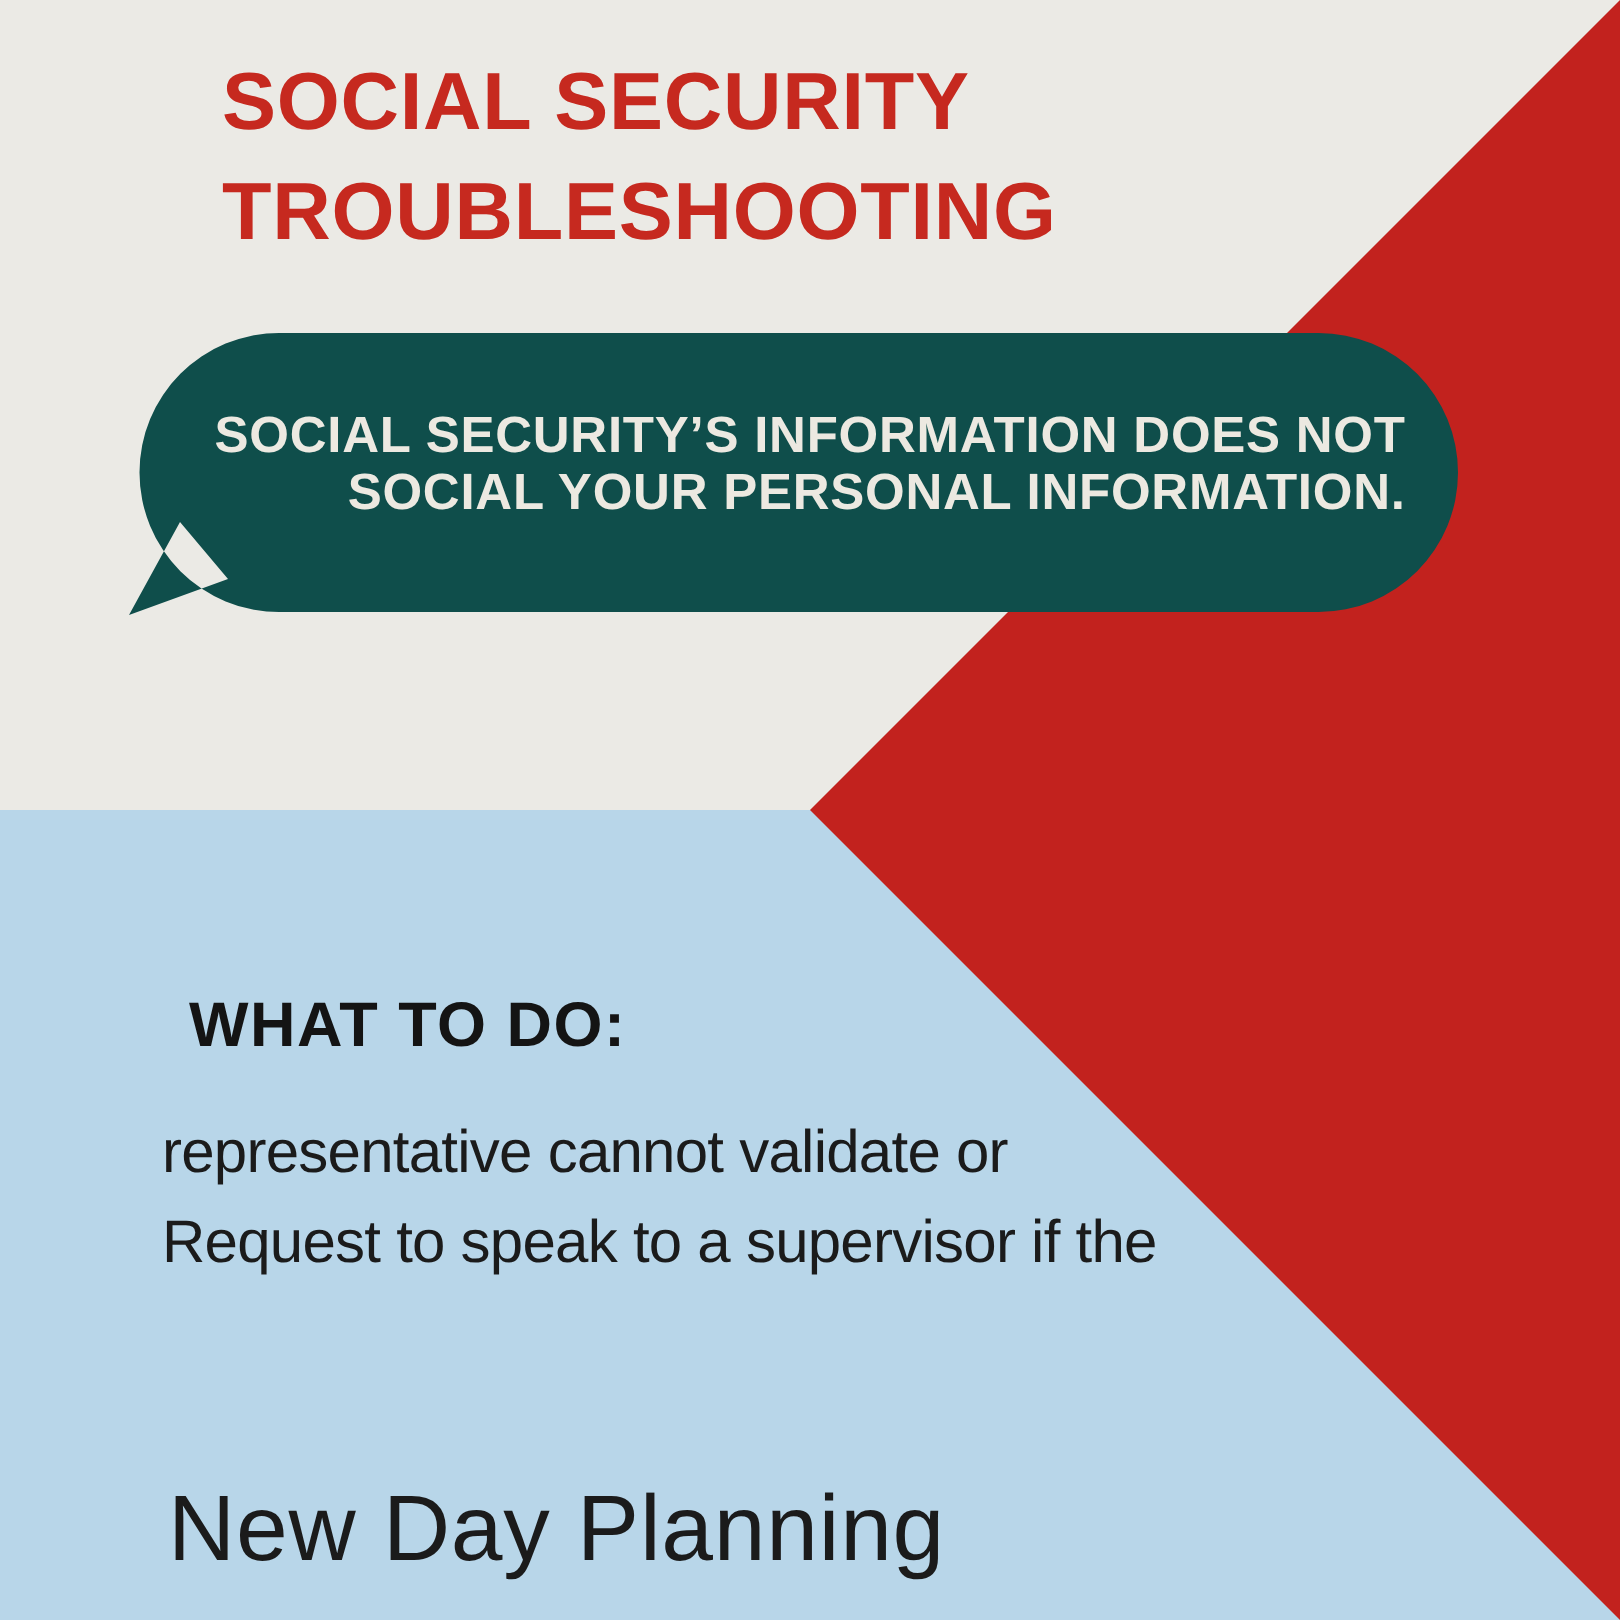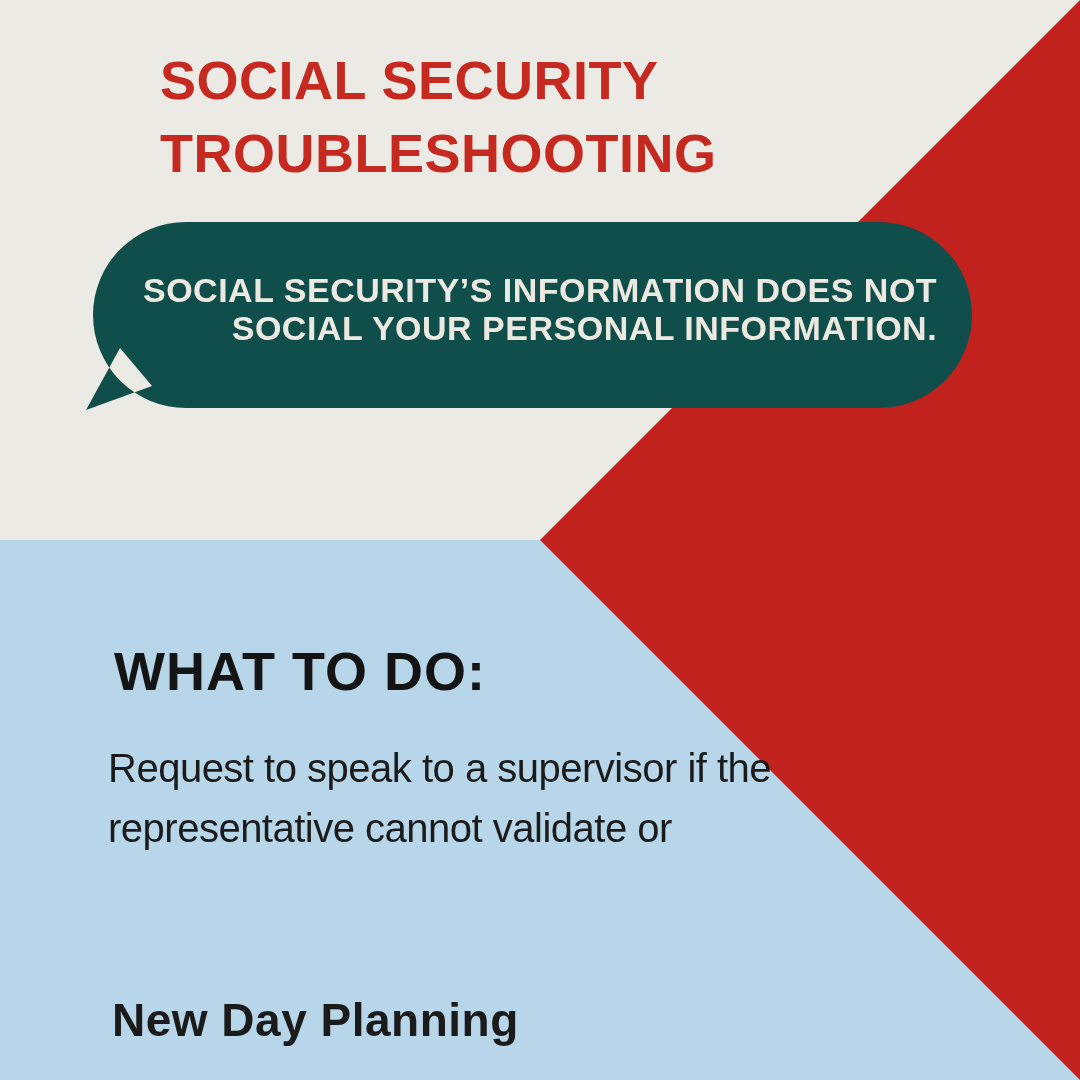--- a/index.html
+++ b/index.html
@@ -38,71 +38,71 @@
     left: 143px; top: 271px;
     font-size: 34px;
     font-weight: 700;
     line-height: 38px;
     letter-spacing: 0.5px;
   }
   .bubble-text .line { display: block; white-space: nowrap; text-align: right; }
   .what-to-do {
     position: absolute;
     left: 110px; top: 643px;
-    font-size: 54px;
+    font-size: 42px;
     font-weight: 700;
     line-height: 48px;
     letter-spacing: 1px;
-    margin: 4px;
+    margin: 16px;
   }
   .body-text {
     position: absolute;
     left: 108px; top: 738px;
     font-size: 40px;
     font-weight: 400;
     line-height: 60px;
     letter-spacing: -0.5px;
   }
   .body-text .line { display: block; white-space: nowrap; }
   .brand {
     position: absolute;
     left: 112px; top: 994px;
-    font-size: 46px;
-    font-weight: 700;
+    font-size: 62px;
+    font-weight: 400;
     line-height: 52px;
     letter-spacing: 0.5px;
   }
 </style>
 </head>
 <body>
 
 <div class="canvas">
 
   <div class="bg-half bg-top" style="background-color: rgb(235, 234, 229);"></div>
 
   <div class="bg-half bg-bottom" style="background-color: rgb(184, 214, 233);"></div>
 
   <div class="red-triangle" style="background-color: rgb(194, 34, 30);"></div>
 
-  <h1 class="title" style="margin: 12px; color: rgb(198, 41, 31);">
+  <h1 class="title" style="margin: 0px; color: rgb(198, 41, 31);">
     <span class="line">SOCIAL SECURITY</span>
     <span class="line">TROUBLESHOOTING</span>
   </h1>
 
   <svg class="speech-bubble-svg" viewBox="0 0 900 196" aria-hidden="true">
     <path d="M106 4 H799 A93 93 0 0 1 892 97 A93 93 0 0 1 799 190 H106 A93 93 0 0 1 13 97 A93 93 0 0 1 106 4 Z M40 130 L6 192 L72 168 Z" fill="#0f4e4b"></path>
   </svg>
 
   <div class="bubble-text" style="color: rgb(236, 233, 225);">
     <span class="line">SOCIAL SECURITY’S INFORMATION DOES NOT</span>
     <span class="line">SOCIAL YOUR PERSONAL INFORMATION.</span>
   </div>
 
   <h2 class="what-to-do" style="color: rgb(20, 20, 20);">WHAT TO DO:</h2>
 
   <div class="body-text" style="color: rgb(27, 27, 27);">
+    <span class="line">representative cannot validate or</span>
     <span class="line">Request to speak to a supervisor if the</span>
-    <span class="line">representative cannot validate or</span>
   </div>
 
   <div class="brand" style="color: rgb(27, 27, 27);">New Day Planning</div>
 
 </div>
 
 </body></html>

